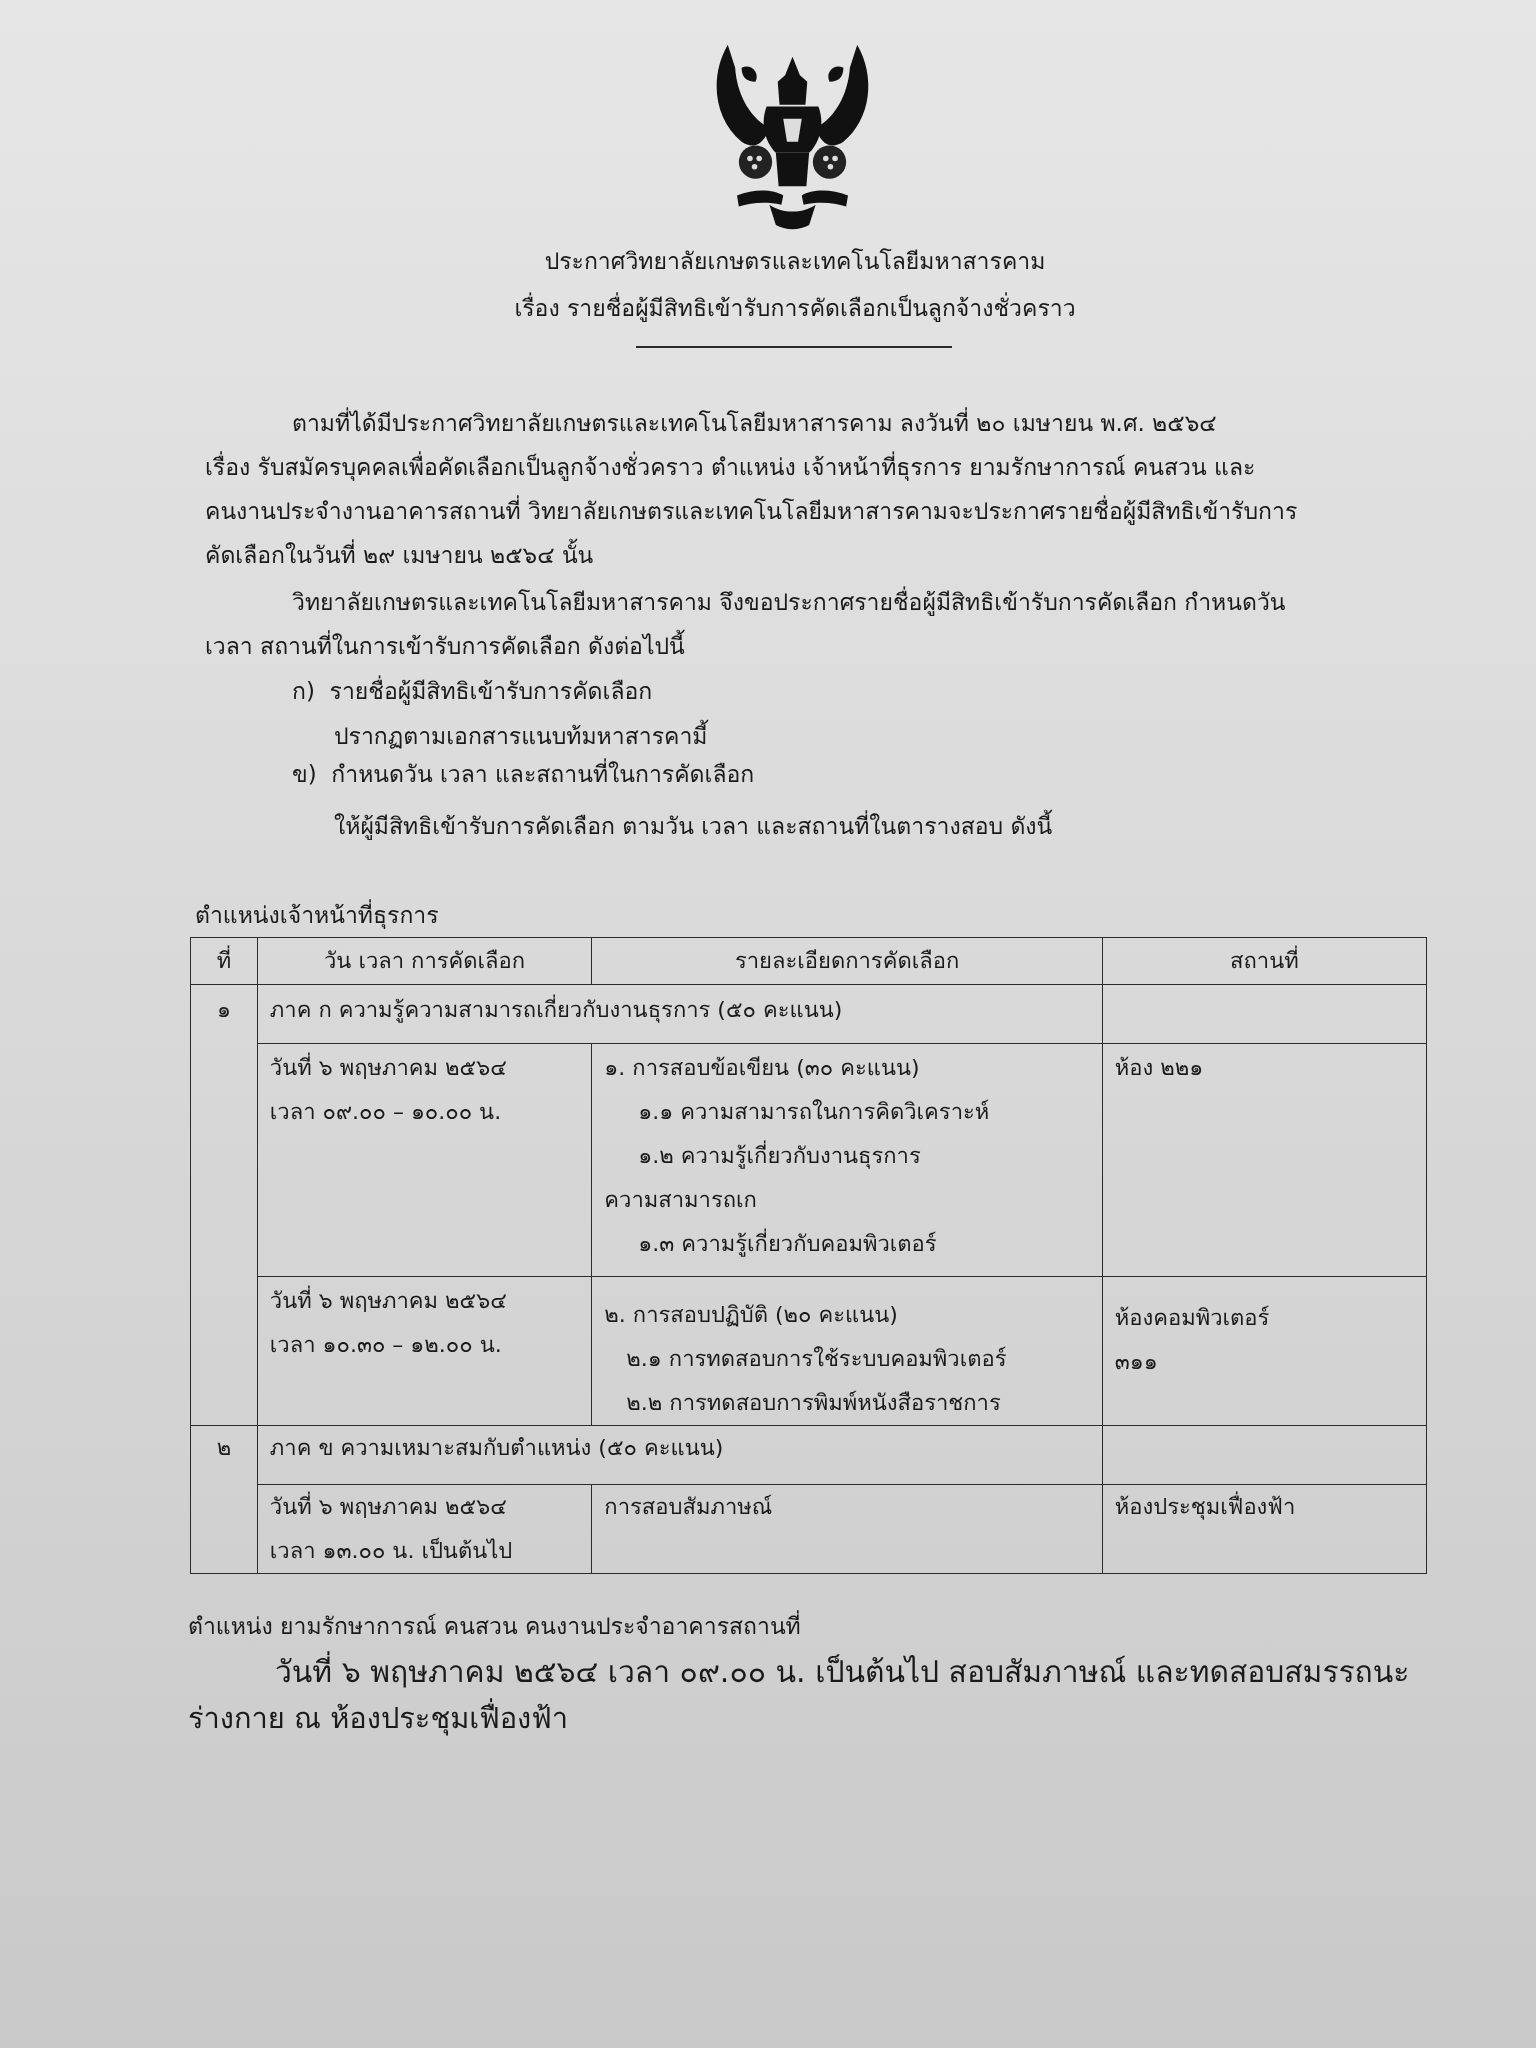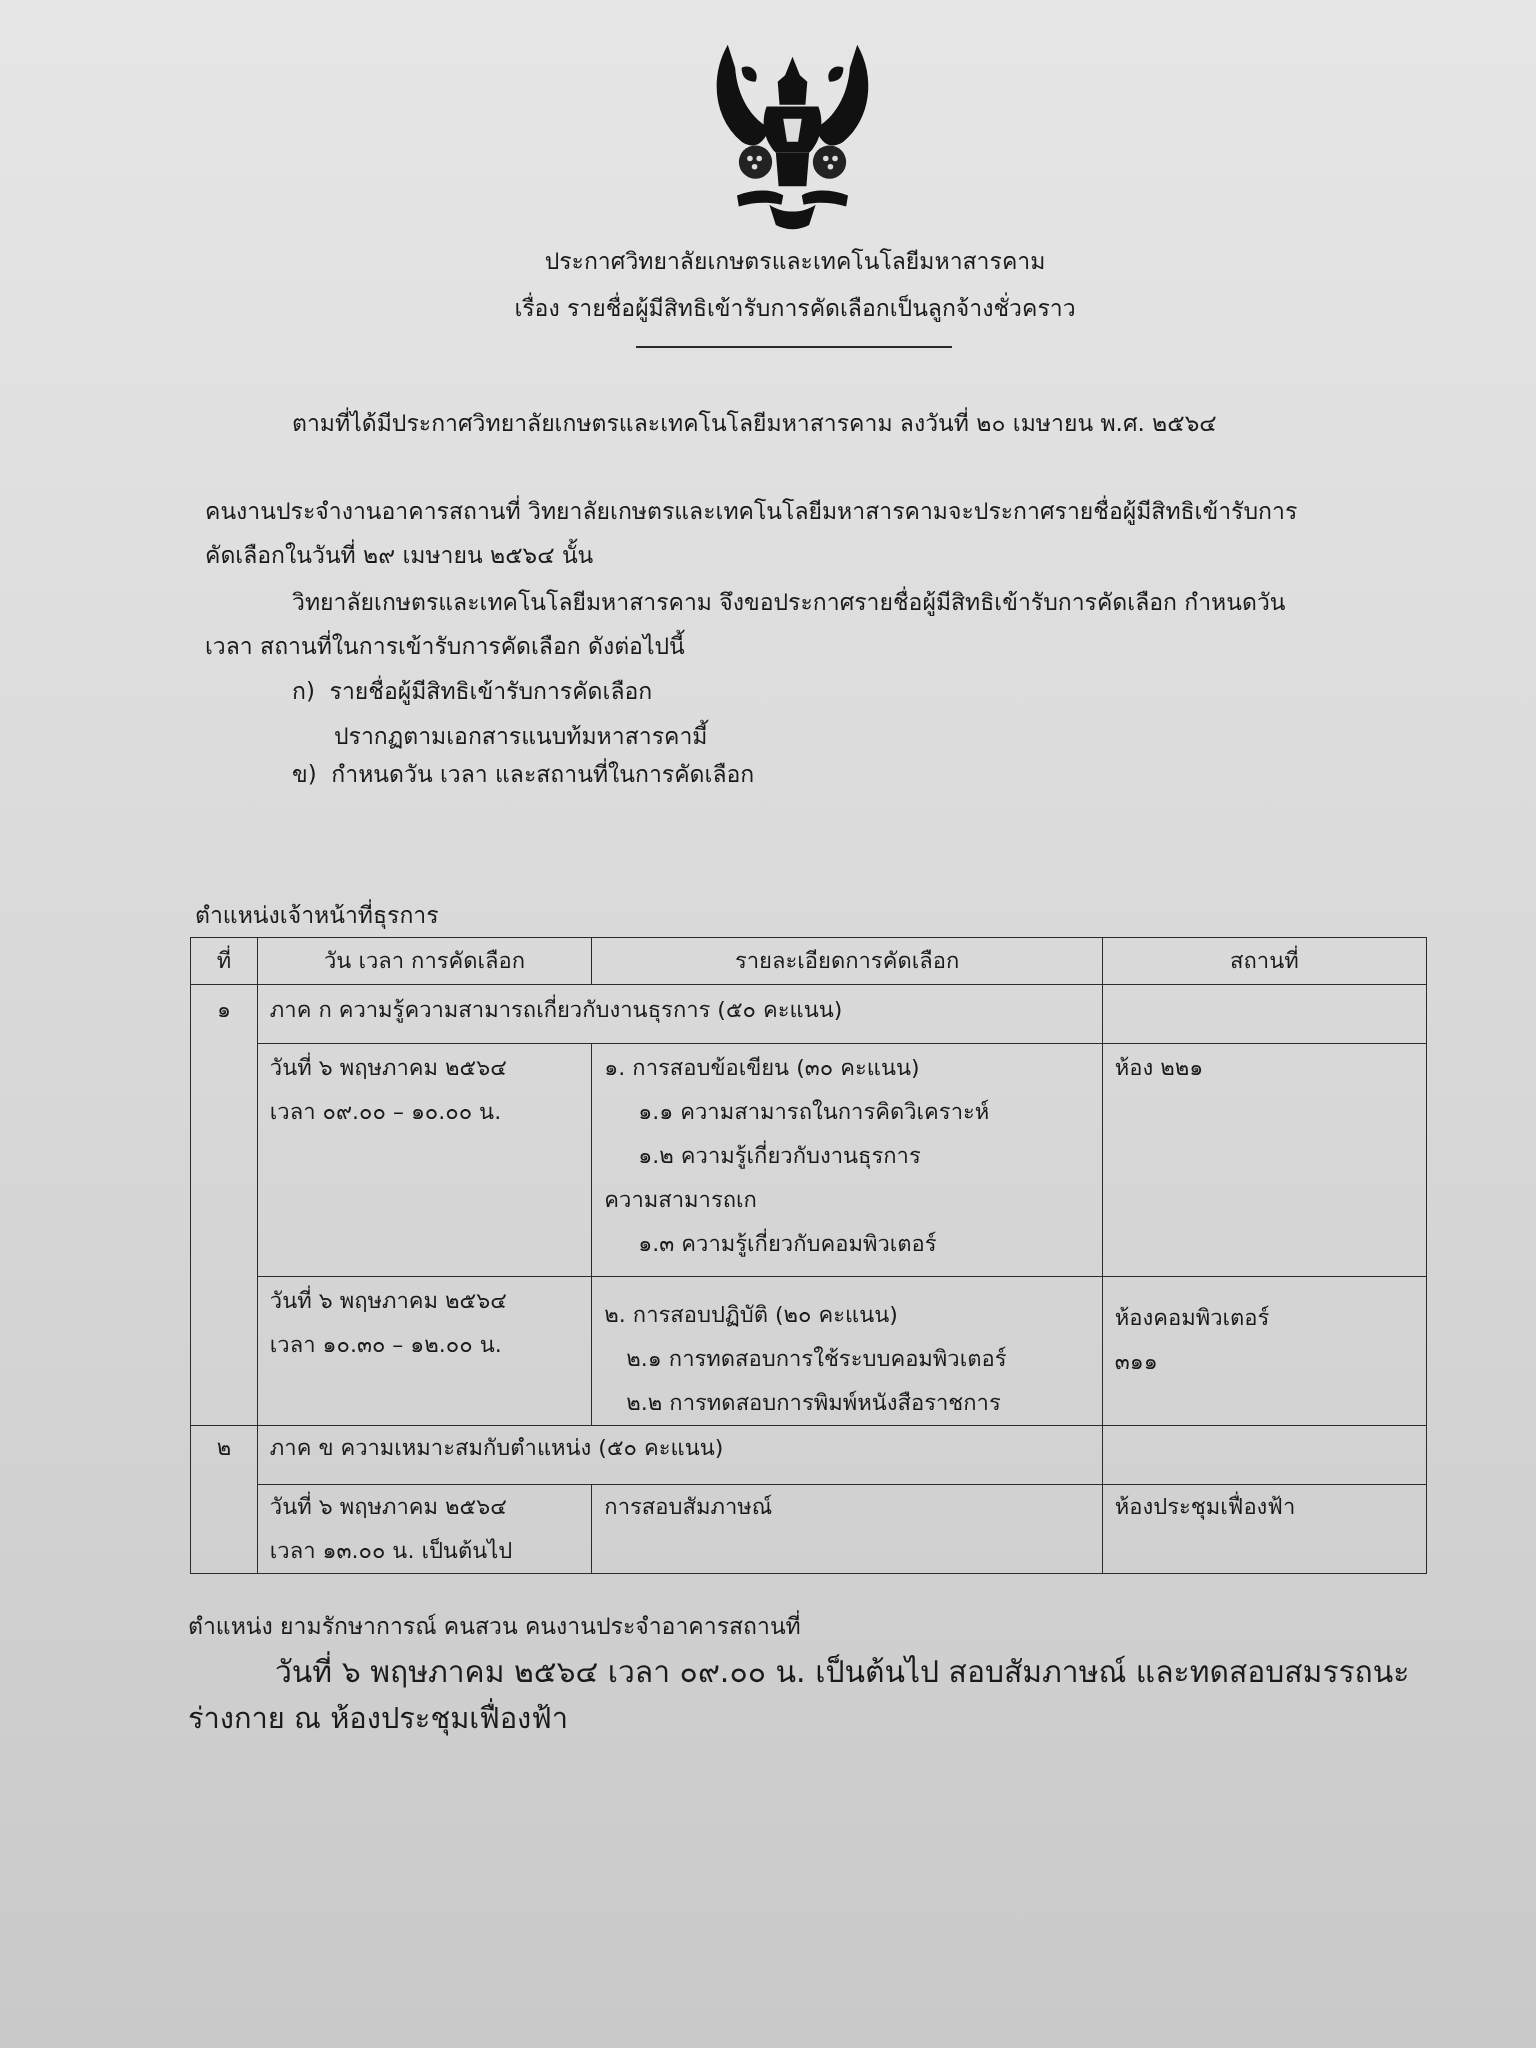--- a/index.html
+++ b/index.html
@@ -152,36 +152,38 @@
     </g>
   </svg>
 
   <div class="header">
     <div class="line1">ประกาศวิทยาลัยเกษตรและเทคโนโลยีมหาสารคาม</div>
     <div class="line2">เรื่อง  รายชื่อผู้มีสิทธิเข้ารับการคัดเลือกเป็นลูกจ้างชั่วคราว</div>
   </div>
   <div class="header-rule"></div>
 
   <div class="body-text" style="left:292px; top:408px;">ตามที่ได้มีประกาศวิทยาลัยเกษตรและเทคโนโลยีมหาสารคาม  ลงวันที่  ๒๐  เมษายน  พ.ศ.  ๒๕๖๔</div>
+  <div class="body-text" style="left:205px; top:452px;">เรื่อง  รับสมัครบุคคลเพื่อคัดเลือกเป็นลูกจ้างชั่วคราว  ตำแหน่ง  เจ้าหน้าที่ธุรการ  ยามรักษาการณ์  คนสวน และ</div>
   <div class="body-text" style="left:205px; top:496px;">คนงานประจำงานอาคารสถานที่ วิทยาลัยเกษตรและเทคโนโลยีมหาสารคามจะประกาศรายชื่อผู้มีสิทธิเข้ารับการ</div>
   <div class="body-text" style="left:205px; top:540px;">คัดเลือกในวันที่  ๒๙  เมษายน  ๒๕๖๔  นั้น</div>
 
   <div class="body-text" style="left:292px; top:587px;">วิทยาลัยเกษตรและเทคโนโลยีมหาสารคาม  จึงขอประกาศรายชื่อผู้มีสิทธิเข้ารับการคัดเลือก  กำหนดวัน</div>
   <div class="body-text" style="left:205px; top:631px;">เวลา  สถานที่ในการเข้ารับการคัดเลือก  ดังต่อไปนี้</div>
 
   <div class="body-text" style="left:292px; top:676px;">
     <span>ก)</span>&nbsp;
     <span>รายชื่อผู้มีสิทธิเข้ารับการคัดเลือก</span>
   </div>
   <div class="body-text" style="left:334px; top:721px;">ปรากฏตามเอกสารแนบท้มหาสารคามี้</div>
 
   <div class="body-text" style="left:292px; top:759px;">
     <span>ข)</span>&nbsp;
     <span>กำหนดวัน  เวลา  และสถานที่ในการคัดเลือก</span>
   </div>
+  <div class="body-text" style="left:334px; top:811px;">ให้ผู้มีสิทธิเข้ารับการคัดเลือก  ตามวัน  เวลา  และสถานที่ในตารางสอบ  ดังนี้</div>
 
   <div class="table-title">ตำแหน่งเจ้าหน้าที่ธุรการ</div>
 
   <table class="schedule">
     <thead>
       <tr>
         <th class="col-no">ที่</th>
         <th class="col-date">วัน  เวลา  การคัดเลือก</th>
         <th class="col-detail">รายละเอียดการคัดเลือก</th>
         <th class="col-place">สถานที่</th>

